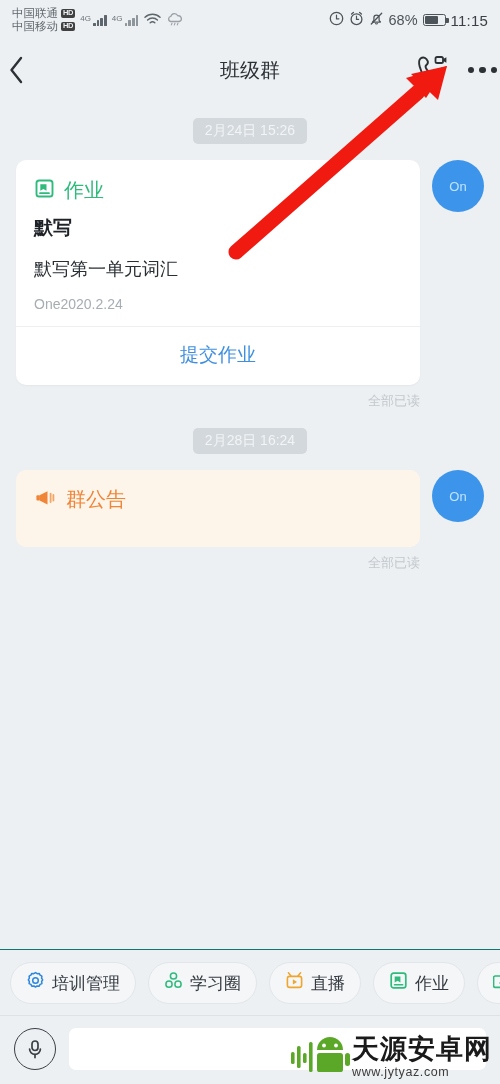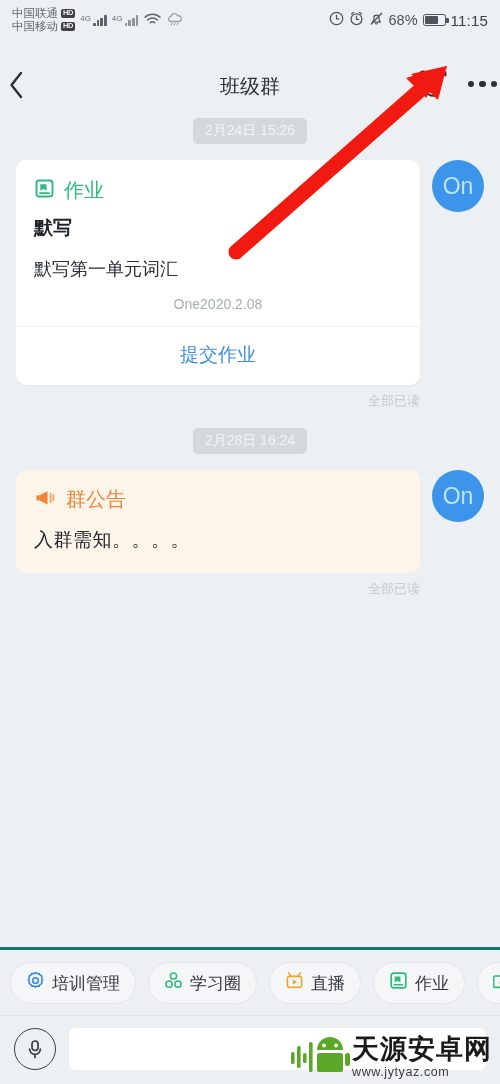--- a/index.html
+++ b/index.html
@@ -67,21 +67,21 @@
   }
   .battery .fill {
     position: absolute; left: 1.3px; top: 1.3px; bottom: 1.3px;
     width: 62%; background: #4D555B; border-radius: 1px;
   }
   .clock { font-size: 15px; color: #3A4046; letter-spacing: 0.2px; }
 
   
   .header {
     height: 60px; flex: 0 0 60px;
-    display: flex; align-items: flex-end;
+    display: flex; align-items: center;
     padding: 0 1px;
     background: #EDF0F2;
     position: relative;
   }
   .back-chevron {
     width: 30px; height: 30px;
     display: flex; align-items: center; justify-content: center;
     cursor: pointer;
   }
   .title {
@@ -113,39 +113,39 @@
     padding: 4px 12px;
   }
   .msg-row { display: flex; align-items: flex-start; padding: 0 16px; gap: 12px; }
   .bubble-col { flex: 1 1 auto; min-width: 0; }
   .avatar {
     flex: 0 0 auto;
     width: 52px; height: 52px; border-radius: 50%;
     background: #3C95EA;
     color: #BFE4FF;
     display: flex; align-items: center; justify-content: center;
-    font-size: 23px;
+    font-size: 13px;
   }
 
   
   .card {
     background: #FFFFFF;
     border-radius: 10px;
     overflow: hidden;
     box-shadow: 0 1px 2px rgba(0,0,0,0.04);
   }
   .card-head {
     display: flex; align-items: center; gap: 9px;
     padding: 17px 18px 9px;
   }
   .card-head .label { color: #2EBB7C; font-size: 20px; }
   .card-body { padding: 2px 18px 14px; }
   .card-title { font-size: 19px; font-weight: bold; color: #1F2328; margin-bottom: 16px; }
   .card-desc { font-size: 18px; color: #2A2F34; margin-bottom: 15px; }
-  .card-meta { display: flex; justify-content: center; font-size: 14px; color: #A6ADB3; }
+  .card-meta { display: flex; justify-content: flex-start; font-size: 14px; color: #A6ADB3; }
   .card-divider { height: 1px; background: #EDEFF1; margin: 0 0; }
   .card-action {
     text-align: center;
     color: #3E8FE0; font-size: 19px;
     padding: 15px 0 17px;
     cursor: pointer;
   }
   .readmark { text-align: right; color: #C2C8CD; font-size: 13px; padding: 7px 0 0; }
 
   
@@ -157,21 +157,21 @@
   .notice-head { display: flex; align-items: center; gap: 9px; margin-bottom: 14px; }
   .notice-head .label { color: #F08437; font-size: 20px; }
   .notice-body { font-size: 19px; color: #23282D; letter-spacing: 0.5px; }
 
   
   .arrow { position: absolute; left: 0; top: 0; pointer-events: none; z-index: 30; }
 
   
   .toolbar {
     flex: 0 0 auto;
-    border-top: 3px solid #0f766e;
+    border-top: 1px solid #0f766e;
     padding: 12px 0 11px 10px;
     display: flex; gap: 12px;
     overflow: hidden;
     background: #EDF0F2;
   }
   .chip {
     flex: 0 0 auto;
     display: flex; align-items: center; gap: 7px;
     background: #F4F6F8;
     border: 1px solid #E2E6EA;
@@ -339,21 +339,21 @@
                 <path d="M6 15.2 h9" stroke="#2EBB7C" stroke-width="1.7" stroke-linecap="round"></path>
               </svg>
             </span>
             <span class="label">作业</span>
           </div>
           <div class="card-body">
             <div class="card-title">默写</div>
             <div class="card-desc">默写第一单元词汇</div>
             <div class="card-meta">
               <span>One</span>
-              <span>2020.2.08</span>
+              <span>2020.2.24</span>
             </div>
           </div>
           <div class="card-divider"></div>
           <div class="card-action">提交作业</div>
         </div>
         <div class="readmark">全部已读</div>
       </div>
       <div class="avatar">On</div>
     </div>
 
@@ -367,21 +367,20 @@
           <div class="notice-head">
             <span>
               <svg width="23" height="20" viewBox="0 0 23 20">
                 <path d="M5.5 7.2 L13.5 3.2 v13.2 L5.5 12.4 Z" fill="#F08437"></path>
                 <rect x="2.4" y="7.2" width="3.4" height="5.2" rx="1" fill="#F08437"></rect>
                 <path d="M16.6 5.6 v8.4 M19.4 7 v5.6" stroke="#F5A463" stroke-width="1.8" stroke-linecap="round"></path>
               </svg>
             </span>
             <span class="label">群公告</span>
           </div>
-          <div class="notice-body">入群需知。。。。</div>
         </div>
         <div class="readmark">全部已读</div>
       </div>
       <div class="avatar">On</div>
     </div>
   </div>
 
   <svg class="arrow" width="500" height="1084" viewBox="0 0 500 1084">
     <g>
       <path d="M236 252 L418 92" stroke="#F01A10" stroke-width="15" stroke-linecap="round"></path>

